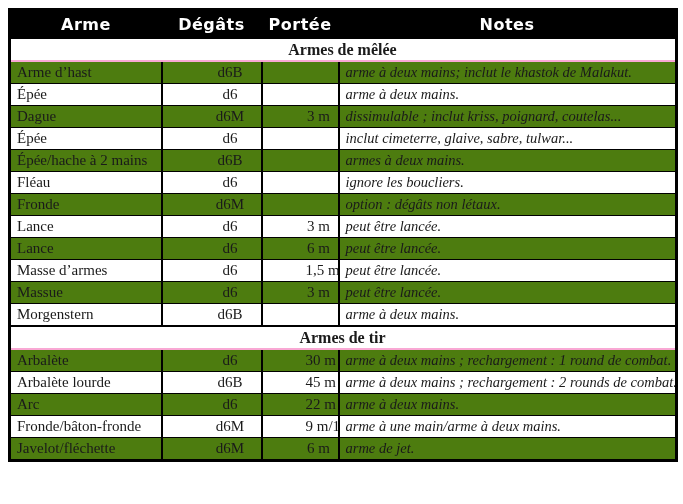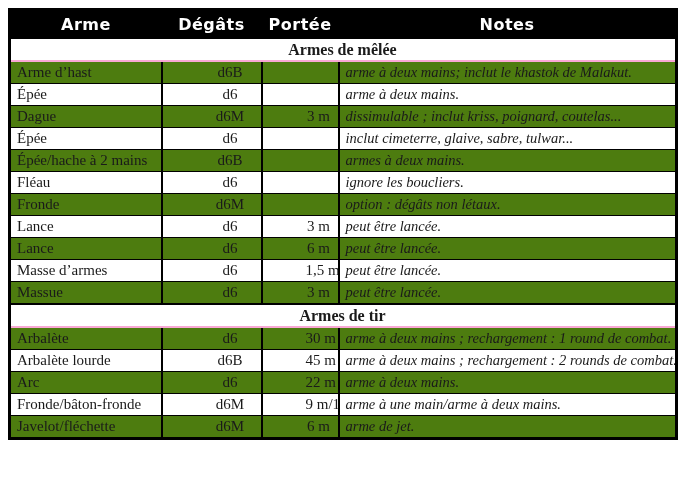--- a/index.html
+++ b/index.html
@@ -160,20 +160,26 @@
           <td>d6</td>
           <td>1,5 m</td>
           <td>peut être lancée.</td>
         </tr>
         <tr class="shaded">
           <td>Massue</td>
           <td>d6</td>
           <td>3 m</td>
           <td>peut être lancée.</td>
         </tr>
+        <tr class="plain">
+          <td>Morgenstern</td>
+          <td>d6B</td>
+          <td></td>
+          <td>arme à deux mains.</td>
+        </tr>
         <tr class="section-row">
           <td colspan="4">Armes de tir</td>
         </tr>
         <tr class="shaded">
           <td>Arbalète</td>
           <td>d6</td>
           <td>30 m</td>
           <td>arme à deux mains ; rechargement : 1 round de combat.</td>
         </tr>
         <tr class="plain">

